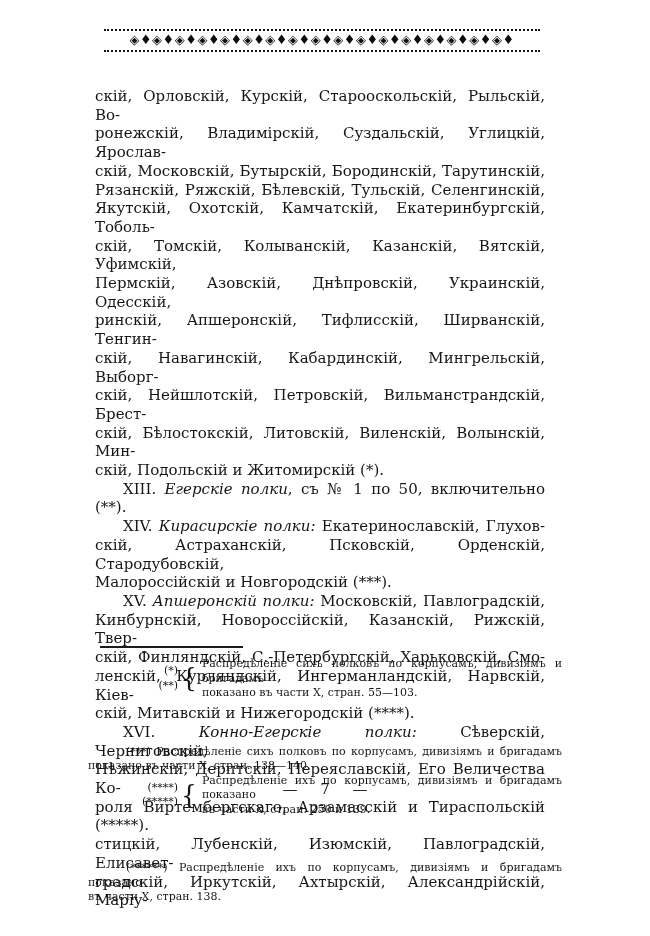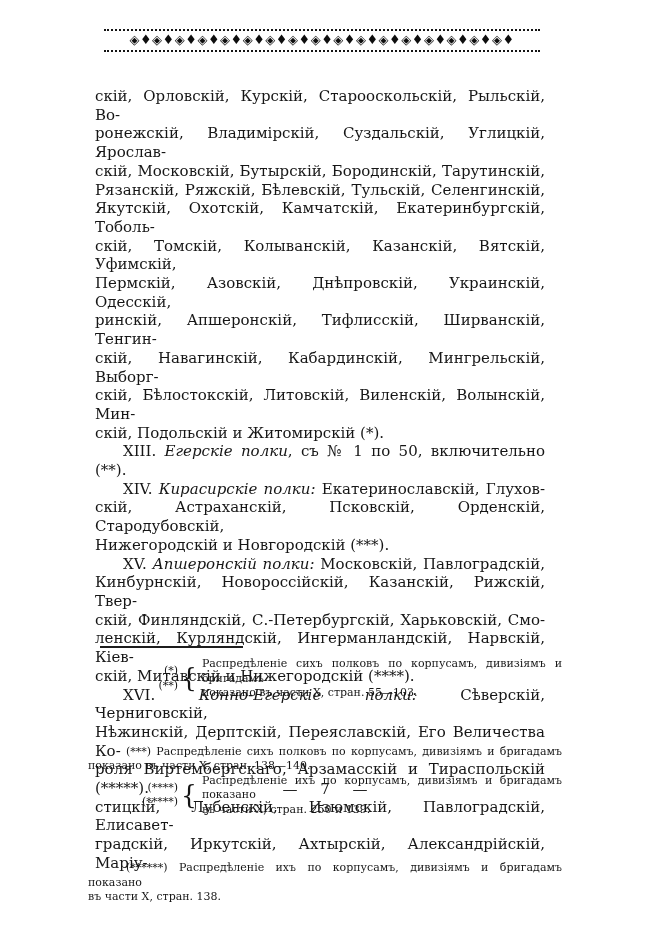--- a/index.html
+++ b/index.html
@@ -65,26 +65,27 @@
   <div class="main-text" id="main-text">
       <div class="line"><span>скій, Орловскій, Курскій, Старооскольскій, Рыльскій, Во-</span></div>
       <div class="line"><span>ронежскій, Владимірскій, Суздальскій, Углицкій, Ярослав-</span></div>
       <div class="line"><span>скій, Московскій, Бутырскій, Бородинскій, Тарутинскій,</span></div>
       <div class="line"><span>Рязанскій, Ряжскій, Бѣлевскій, Тульскій, Селенгинскій,</span></div>
       <div class="line"><span>Якутскій, Охотскій, Камчатскій, Екатеринбургскій, Тоболь-</span></div>
       <div class="line"><span>скій, Томскій, Колыванскій, Казанскій, Вятскій, Уфимскій,</span></div>
       <div class="line"><span>Пермскій, Азовскій, Днѣпровскій, Украинскій, Одесскій,</span></div>
       <div class="line"><span>ринскій, Апшеронскій, Тифлисскій, Ширванскій, Тенгин-</span></div>
       <div class="line"><span>скій, Навагинскій, Кабардинскій, Мингрельскій, Выборг-</span></div>
+      <div class="line"><span>скій, Нейшлотскій, Петровскій, Вильманстрандскій, Брест-</span></div>
       <div class="line"><span>скій, Бѣлостокскій, Литовскій, Виленскій, Волынскій, Мин-</span></div>
       <div class="line last"><span>скій, Подольскій и Житомирскій (*).</span></div>
       <div class="line indent"><span>XIII. </span><span class="it">Егерскіе полки</span><span>, съ № 1 по 50, включительно (**).</span></div>
       <div class="line indent"><span>XIV. </span><span class="it">Кирасирскіе полки:</span><span> Екатеринославскій, Глухов-</span></div>
       <div class="line"><span>скій, Астраханскій, Псковскій, Орденскій, Стародубовскій,</span></div>
-      <div class="line last"><span>Нижегородскій и Новгородскій (***).</span></div>
+      <div class="line last"><span>Малороссійскій и Новгородскій (***).</span></div>
       <div class="line indent"><span>XV. </span><span class="it">Апшеронскій полки:</span><span> Московскій, Павлоградскій,</span></div>
       <div class="line"><span>Кинбурнскій, Новороссійскій, Казанскій, Рижскій, Твер-</span></div>
       <div class="line"><span>скій, Финляндскій, С.-Петербургскій, Харьковскій, Смо-</span></div>
       <div class="line"><span>ленскій, Курляндскій, Ингерманландскій, Нарвскій, Кіев-</span></div>
       <div class="line last"><span>скій, Митавскій и Нижегородскій (****).</span></div>
       <div class="line indent"><span>XVI. </span><span class="it">Конно-Егерскіе полки:</span><span> Сѣверскій, Черниговскій,</span></div>
       <div class="line"><span>Нѣжинскій, Дерптскій, Переяславскій, Его Величества Ко-</span></div>
       <div class="line"><span>роля Виртембергскаго, Арзамасскій и Тираспольскій (*****).</span></div>
       <div class="line"><span>стицкій, Лубенскій, Изюмскій, Павлоградскій, Елисавет-</span></div>
       <div class="line"><span>градскій, Иркутскій, Ахтырскій, Александрійскій, Маріу-</span></div>

